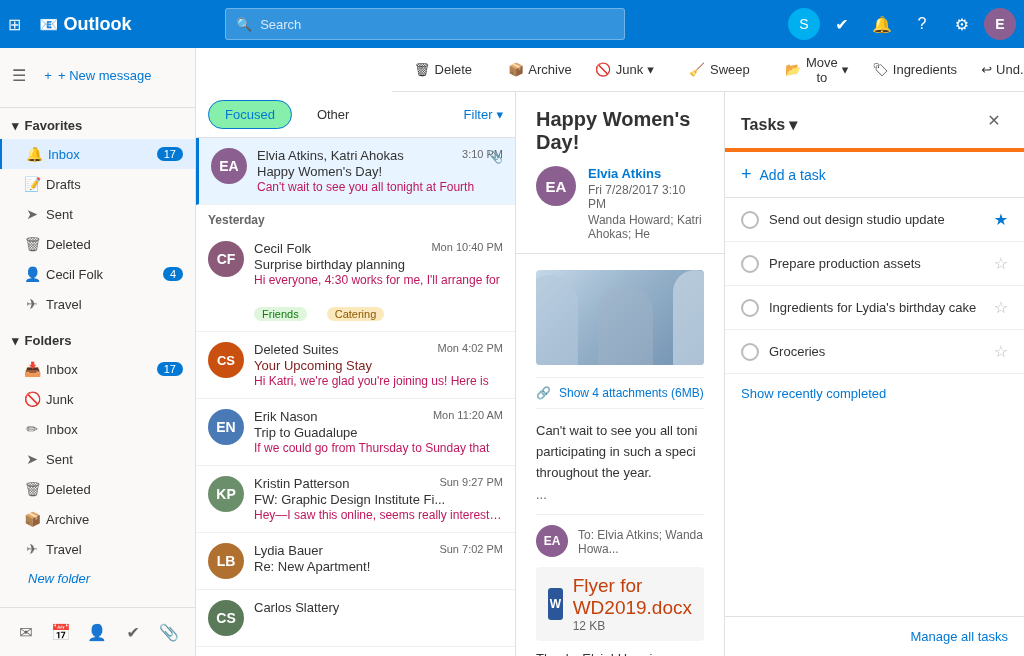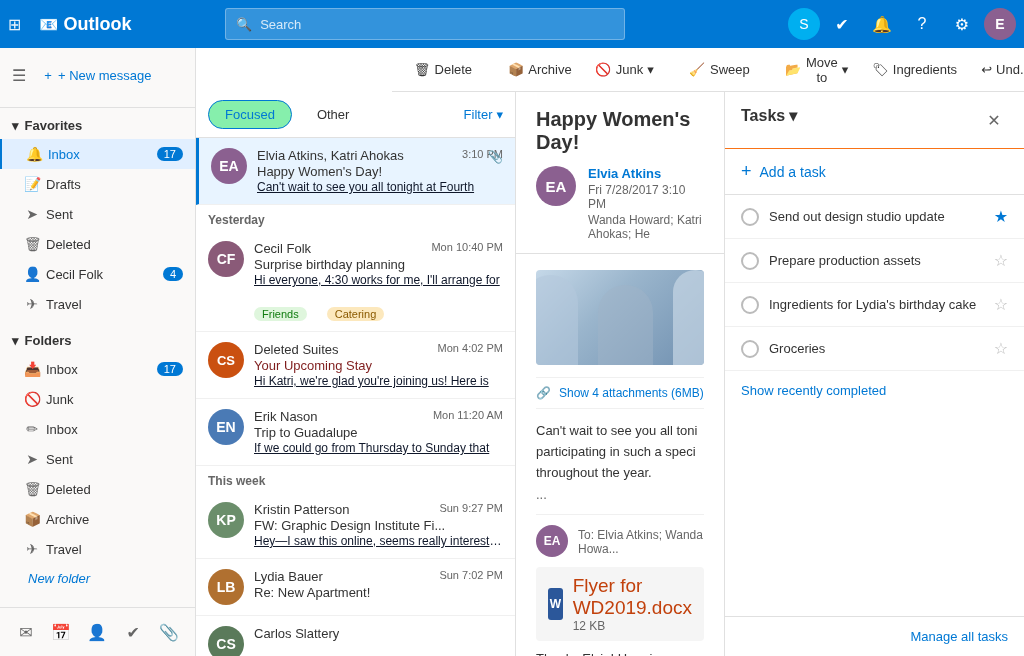--- a/index.html
+++ b/index.html
@@ -49,21 +49,21 @@
     .email-section-label { padding: 8px 12px 4px; font-size: 12px; color: #666; font-weight: 600; }
     .email-item { display: flex; gap: 10px; padding: 10px 12px; cursor: pointer; border-bottom: 1px solid #f0f0f0; position: relative; }
     .email-item.active { background: #e8f4ff; border-left: 3px solid #0078d4; }
     .email-avatar { width: 36px; height: 36px; border-radius: 50%; display: flex; align-items: center; justify-content: center; font-size: 14px; font-weight: bold; color: #fff; flex-shrink: 0; }
     .email-content { flex: 1; min-width: 0; }
     .email-header { display: flex; justify-content: space-between; align-items: flex-start; gap: 4px; }
     .email-sender { font-size: 13px; color: #333; white-space: nowrap; overflow: hidden; text-overflow: ellipsis; }
     .email-time { font-size: 11px; color: #666; white-space: nowrap; flex-shrink: 0; }
     .email-subject { font-size: 13px; color: #333; white-space: nowrap; overflow: hidden; text-overflow: ellipsis; margin-top: 1px; }
     .email-subject.colored { color: #7f1d1d; }
-    .email-preview { font-size: 12px; color: #0f172a; white-space: nowrap; overflow: hidden; text-overflow: ellipsis; margin-top: 1px; text-decoration: underline; }
+    .email-preview { font-size: 12px; color: #be185d; white-space: nowrap; overflow: hidden; text-overflow: ellipsis; margin-top: 1px; }
     .email-tags { display: flex; gap: 20px; margin-top: 20px; flex-wrap: wrap; }
     .email-tag { padding: 1px 8px; border-radius: 10px; font-size: 11px; }
     .tag-friends { background: #dff6dd; color: #107c10; }
     .tag-catering { background: #fce8bd; color: #8b5a00; }
     .email-attach-icon { position: absolute; right: 12px; top: 12px; color: #666; font-size: 12px; }
     .cs-avatar { background: #ca5010; font-size: 13px; }
 
     
     .email-detail { flex: 1; overflow-y: auto; display: flex; flex-direction: column; }
     .email-detail-header { padding: 16px 20px 12px; border-bottom: 1px solid #e0e0e0; }
@@ -75,21 +75,21 @@
     .email-detail-body { padding: 16px 20px; flex: 1; }
     .email-detail-image { width: 100%; max-height: 120px; background: linear-gradient(135deg, #c8d8e8 0%, #a0b8d0 50%, #8090b0 100%); border-radius: 4px; overflow: hidden; display: flex; align-items: center; justify-content: center; margin-bottom: 12px; position: relative; }
     .attachment-bar { display: flex; align-items: center; gap: 8px; padding: 8px 0; border-top: 1px solid #f0f0f0; border-bottom: 1px solid #f0f0f0; margin-bottom: 12px; font-size: 12px; color: #0078d4; cursor: pointer; }
     .email-body-text { font-size: 13px; color: #333; line-height: 1.6; }
     .email-ellipsis { color: #666; font-size: 13px; cursor: pointer; padding: 4px 0; }
     .attachment-file { display: flex; align-items: center; gap: 10px; padding: 8px 12px; background: #f5f5f5; border-radius: 4px; margin-bottom: 8px; }
     .word-icon { width: 32px; height: 32px; background: #2b579a; border-radius: 3px; display: flex; align-items: center; justify-content: center; color: #fff; font-size: 12px; font-weight: bold; }
 
     
     .tasks-panel { width: 300px; background: #fff; border-left: 1px solid #e0e0e0; display: flex; flex-direction: column; flex-shrink: 0; }
-    .tasks-header { display: flex; align-items: flex-start; justify-content: space-between; padding: 14px 16px; border-bottom: 1px solid #f97316; }
+    .tasks-header { display: flex; align-items: flex-end; justify-content: space-between; padding: 14px 16px; border-bottom: 4px solid #f97316; }
     .tasks-title { display: flex; align-items: center; gap: 4px; font-size: 16px; font-weight: 600; color: #333; }
     .tasks-close { cursor: pointer; color: #666; font-size: 16px; width: 28px; height: 28px; display: flex; align-items: center; justify-content: center; border-radius: 3px; }
     .add-task-btn { display: flex; align-items: center; gap: 8px; padding: 12px 16px; color: #0078d4; cursor: pointer; font-size: 14px; border-bottom: 1px solid #e0e0e0; }
     .task-item { display: flex; align-items: center; gap: 10px; padding: 12px 16px; border-bottom: 1px solid #f0f0f0; cursor: pointer; }
     .task-circle { width: 18px; height: 18px; border-radius: 50%; border: 2px solid #bbb; flex-shrink: 0; }
     .task-text { flex: 1; font-size: 13px; color: #333; }
     .task-star { color: #bbb; font-size: 16px; cursor: pointer; }
     .task-star.filled { color: #0078d4; }
     .show-completed { padding: 12px 16px; color: #0078d4; cursor: pointer; font-size: 13px; }
     .manage-tasks { margin-top: auto; padding: 12px 16px; text-align: right; color: #0078d4; cursor: pointer; font-size: 13px; border-top: 1px solid #e0e0e0; }
@@ -320,21 +320,20 @@
             <div class="email-content">
               <div class="email-header">
                 <span class="email-sender">Erik Nason</span>
                 <span class="email-time">Mon 11:20 AM</span>
               </div>
               <div class="email-subject">Trip to Guadalupe</div>
               <div class="email-preview">If we could go from Thursday to Sunday that</div>
             </div>
           </div>
 
-          <div class="email-section-label">This week</div>
 
           <div class="email-item">
             <div class="email-avatar" style="background:#6b8e6b;">KP</div>
             <div class="email-content">
               <div class="email-header">
                 <span class="email-sender">Kristin Patterson</span>
                 <span class="email-time">Sun 9:27 PM</span>
               </div>
               <div class="email-subject">FW: Graphic Design Institute Fi...</div>
               <div class="email-preview">Hey—I saw this online, seems really interesting.</div>

